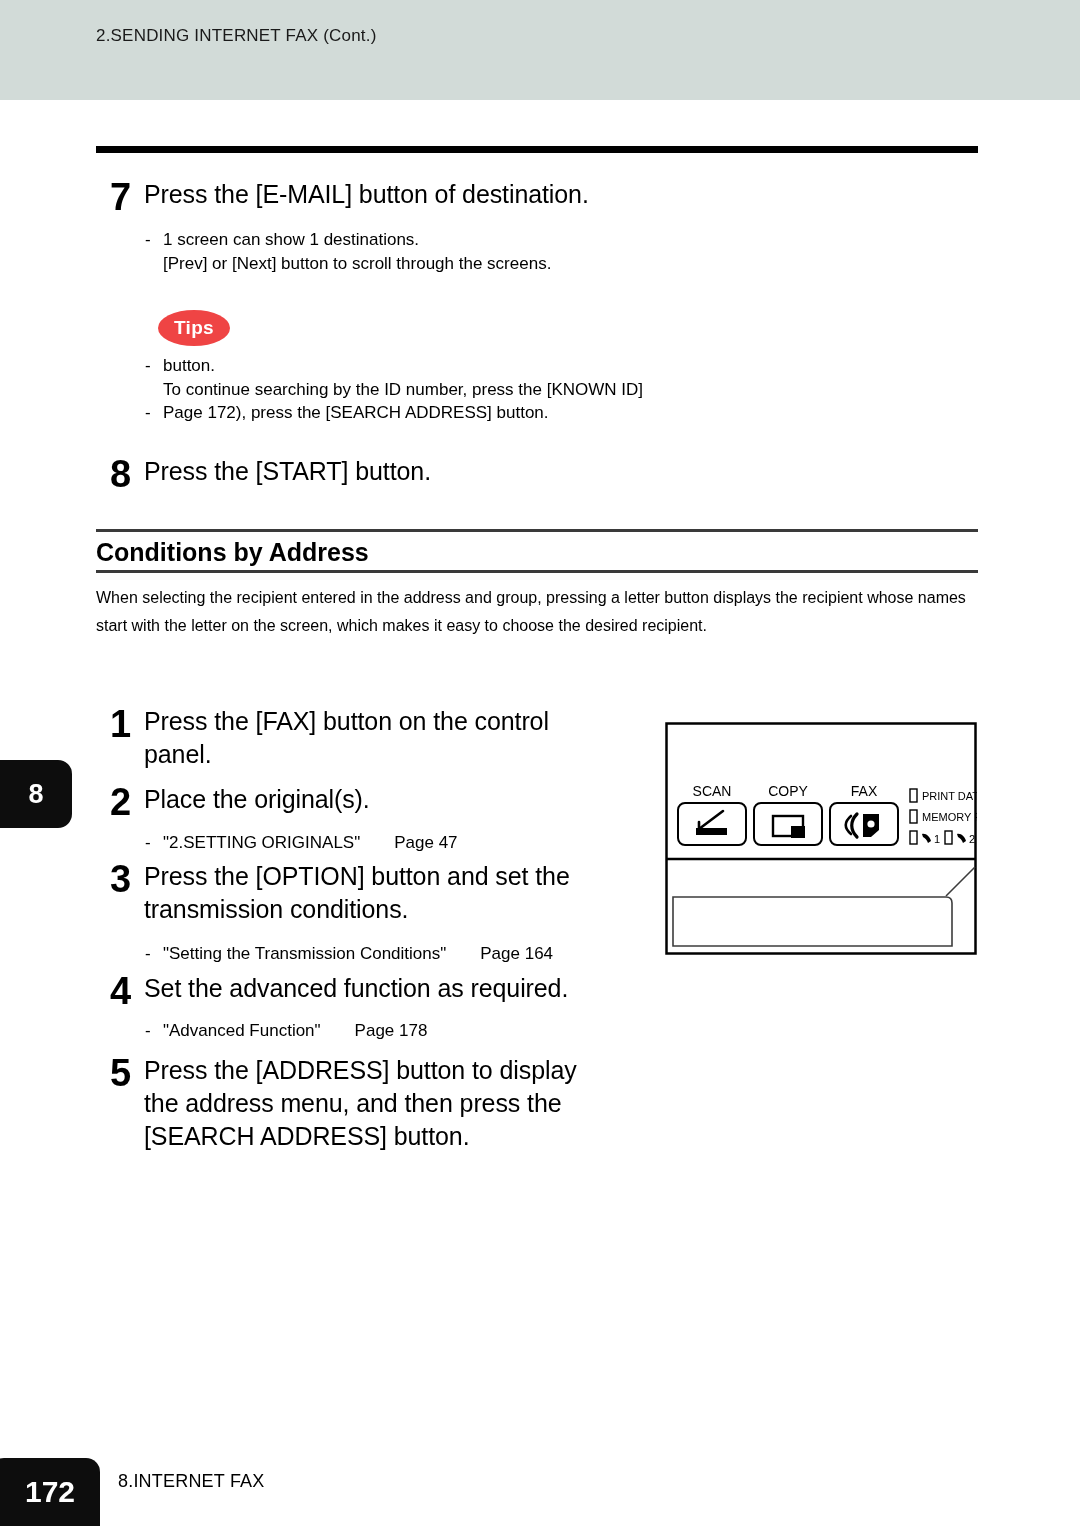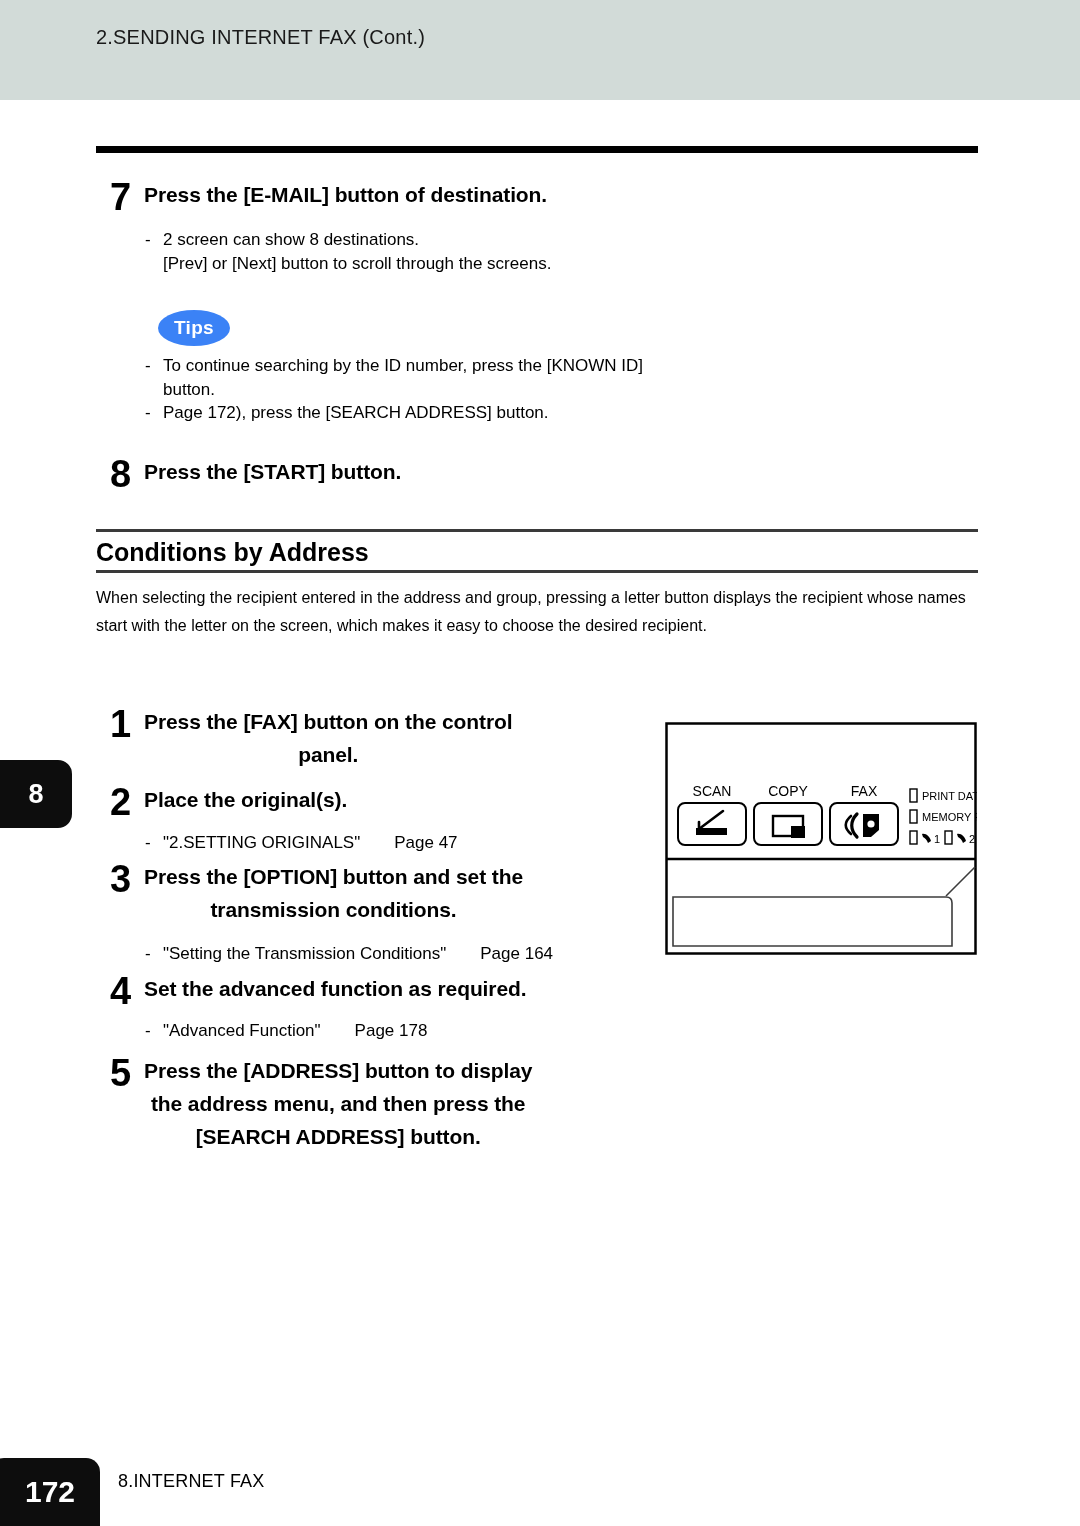--- a/index.html
+++ b/index.html
@@ -20,21 +20,21 @@
   .header-band {
     position: absolute;
     left: 0; top: 0;
     width: 1080px;
     height: 100px;
     background: #d2dbd8;
   }
   .header-title {
     position: absolute;
     left: 96px; top: 26px;
-    font-size: 20px;
+    font-size: 17px;
     letter-spacing: 0.2px;
     color: #1a1a1a;
     white-space: nowrap;
   }
 
   
   .content {
     position: absolute;
     left: 0; top: 0;
     width: 1080px;
@@ -66,25 +66,24 @@
   .step-num {
     font-size: 38px;
     font-weight: bold;
     line-height: 34px;
     width: 34px;
     flex: 0 0 34px;
     text-align: left;
     margin-top: 2px;
   }
   .step-title {
-    font-size: 21px;
-    font-weight: bold;
+    font-size: 25px;
+    font-weight: normal;
     line-height: 33px;
     letter-spacing: -0.1px;
-    text-align: center;
   }
 
   
   .note {
     position: absolute;
     display: flex;
     font-size: 17px;
     line-height: 24px;
   }
   .note-dash {
@@ -99,21 +98,21 @@
     display: inline-block;
     margin-left: 34px;
   }
 
   
   .tips-badge {
     position: absolute;
     width: 72px;
     height: 36px;
     border-radius: 50%;
-    background: #3b82f6;
+    background: #ef4444;
     color: #ffffff;
     font-size: 19px;
     font-weight: bold;
     display: flex;
     align-items: center;
     justify-content: center;
     letter-spacing: 0.3px;
   }
 
   
@@ -195,34 +194,34 @@
   <div class="rule-thick" style="top:146px;"></div>
 
   <div class="step" style="left:110px; top:178px; width:780px;">
     <div class="step-num">7</div>
     <div class="step-title">Press the [E-MAIL] button of destination.</div>
   </div>
 
   <div class="note" style="left:145px; top:228px; width:700px;">
     <div class="note-dash">-</div>
     <div class="note-body">
-      <div>2 screen can show 8 destinations.</div>
+      <div>1 screen can show 1 destinations.</div>
       <div>[Prev] or [Next] button to scroll through the screens.</div>
     </div>
   </div>
 
   <div class="tips-badge" style="left:158px; top:310px;">
     <span>Tips</span>
   </div>
 
   <div class="note" style="left:145px; top:354px; width:720px;">
     <div class="note-dash">-</div>
     <div class="note-body">
+      <div>button.</div>
       <div>To continue searching by the ID number, press the [KNOWN ID]</div>
-      <div>button.</div>
     </div>
   </div>
 
   <div class="note" style="left:145px; top:401px; width:720px;">
     <div class="note-dash">-</div>
     <div class="note-body">
       <div>Page 172), press the [SEARCH ADDRESS] button.</div>
     </div>
   </div>
 

